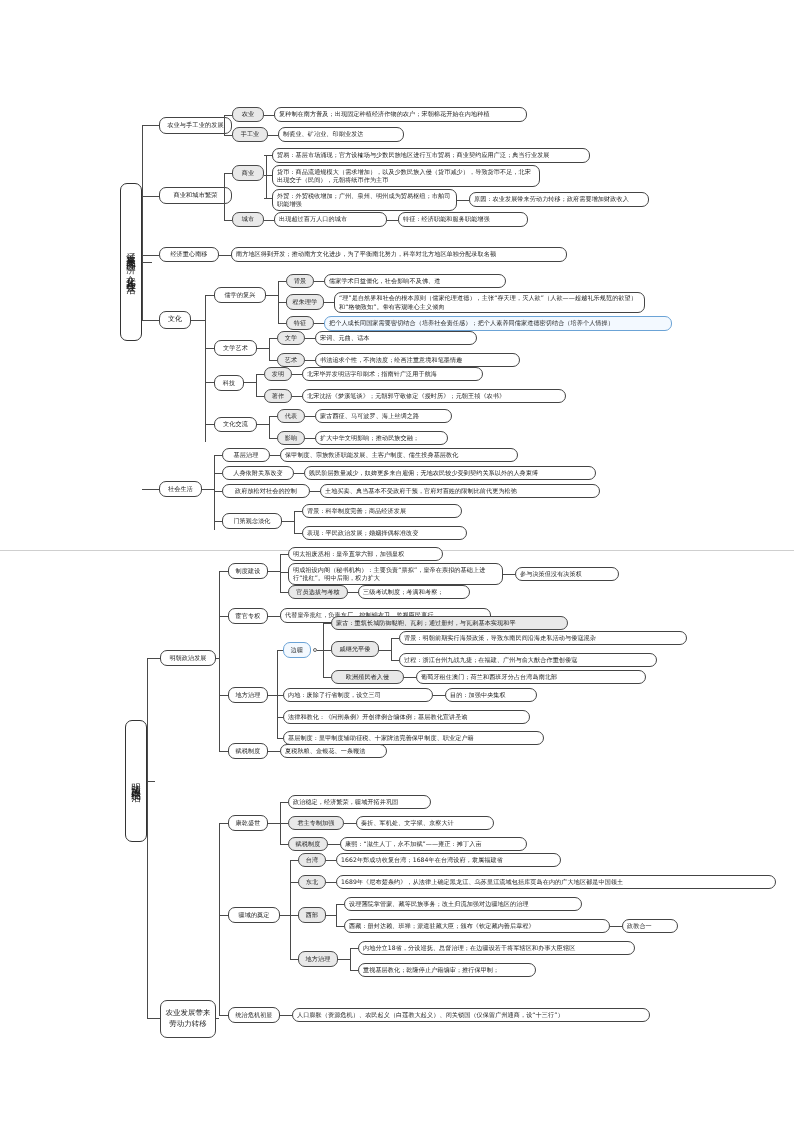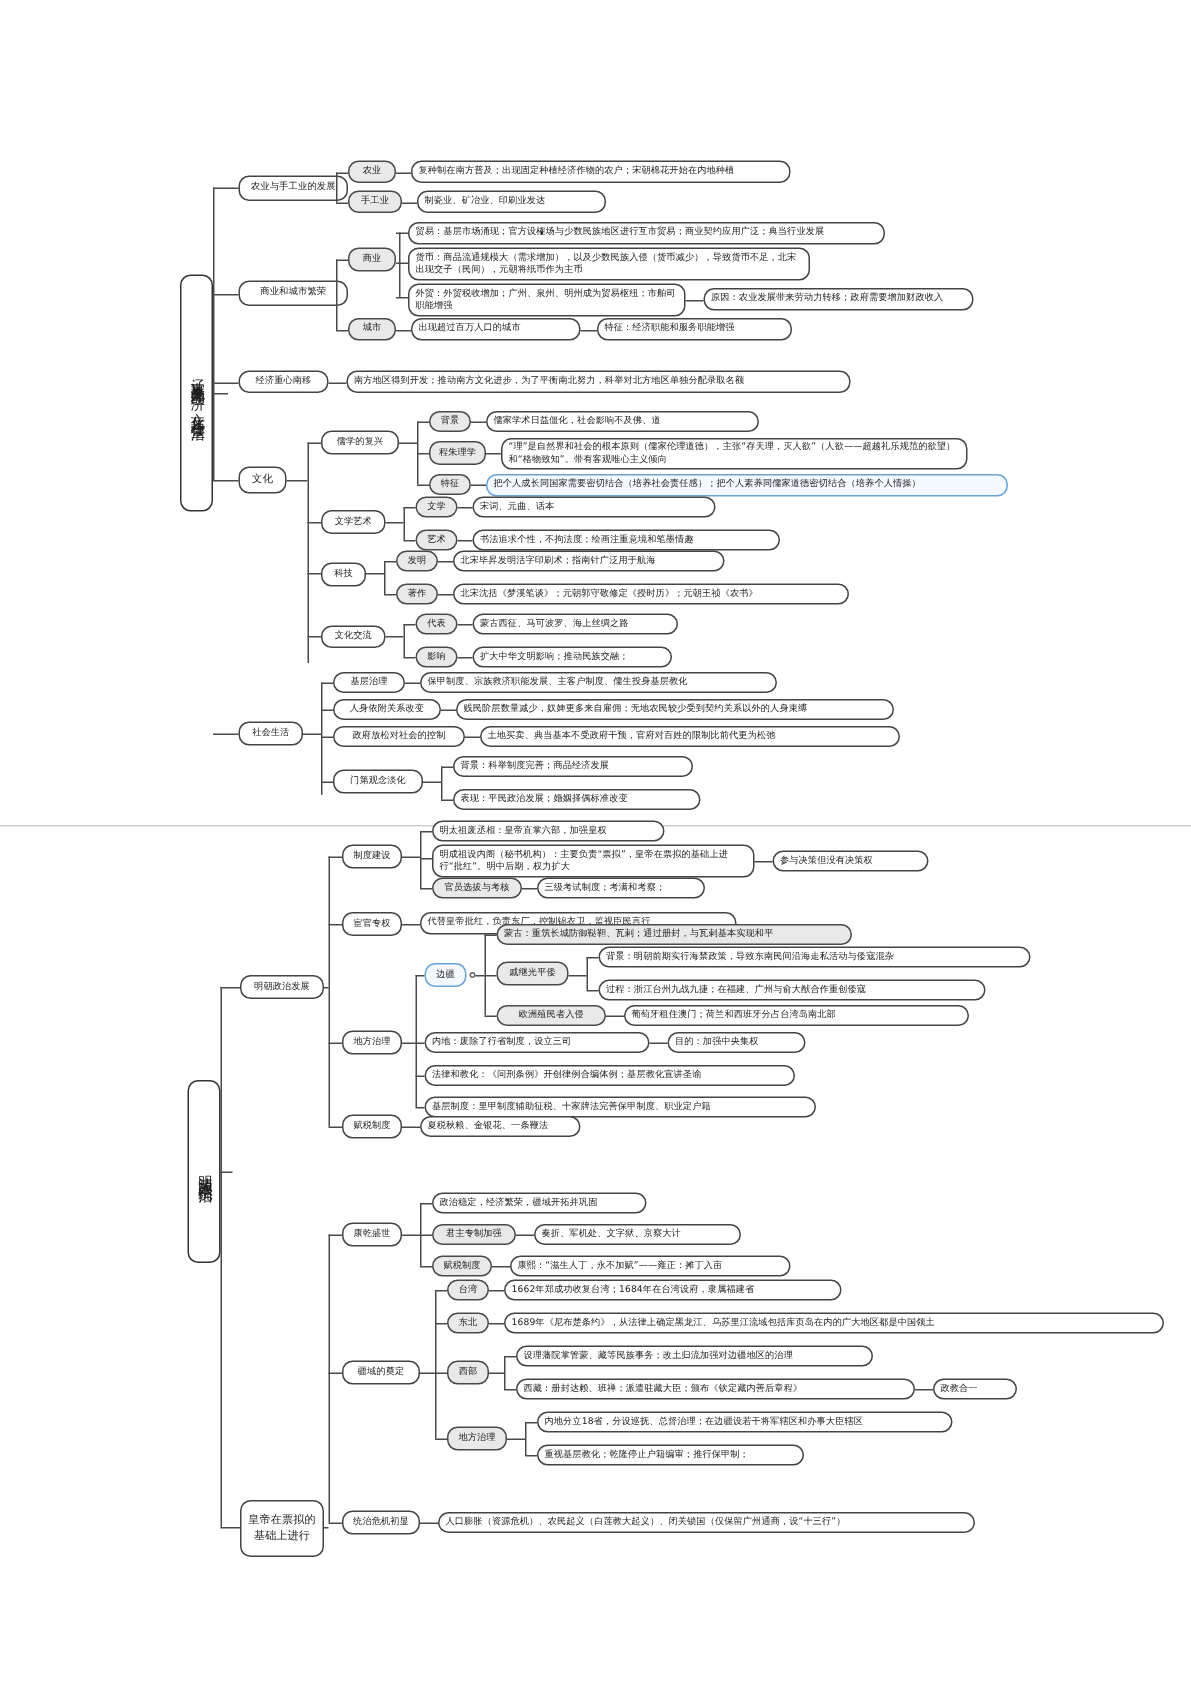--- a/index.html
+++ b/index.html
@@ -332,21 +332,21 @@
     <div class="ln lnh" style="left:433px; top:155px; width:12px;"></div>
     <div class="node" style="left:445px; top:148px; width:92px; height:14px;">目的：加强中央集权</div>
 
     <div class="node" style="left:283px; top:170px; width:247px; height:14px;">法律和教化：《问刑条例》开创律例合编体例；基层教化宣讲圣谕</div>
     <div class="node" style="left:283px; top:191px; width:261px; height:14px;">基层制度：里甲制度辅助征税、十家牌法完善保甲制度、职业定户籍</div>
 
     <div class="node center" style="left:228px; top:203px; width:40px; height:16px;">赋税制度</div>
     <div class="ln lnh" style="left:268px; top:211px; width:12px;"></div>
     <div class="node" style="left:280px; top:204px; width:107px; height:14px;">夏税秋粮、金银花、一条鞭法</div>
 
-    <div class="node center" style="left:160px; top:460px; width:56px; height:38px; font-size:7.4px; line-height:1.45;">皇帝在票拟的基础上进行</div>
+    <div class="node center" style="left:160px; top:460px; width:56px; height:38px; font-size:7.4px; line-height:1.45;">农业发展带来劳动力转移</div>
 
     <div class="ln lnv" style="left:219px; top:283px; height:192px;"></div>
     <div class="ln lnh" style="left:216px; top:478px; width:3px;"></div>
     <div class="ln lnh" style="left:219px; top:283px; width:9px;"></div>
     <div class="ln lnh" style="left:219px; top:375px; width:9px;"></div>
     <div class="ln lnh" style="left:219px; top:475px; width:9px;"></div>
 
     <div class="node center" style="left:228px; top:275px; width:40px; height:16px;">康乾盛世</div>
     <div class="ln lnv" style="left:280px; top:262px; height:42px;"></div>
     <div class="ln lnh" style="left:268px; top:283px; width:12px;"></div>

